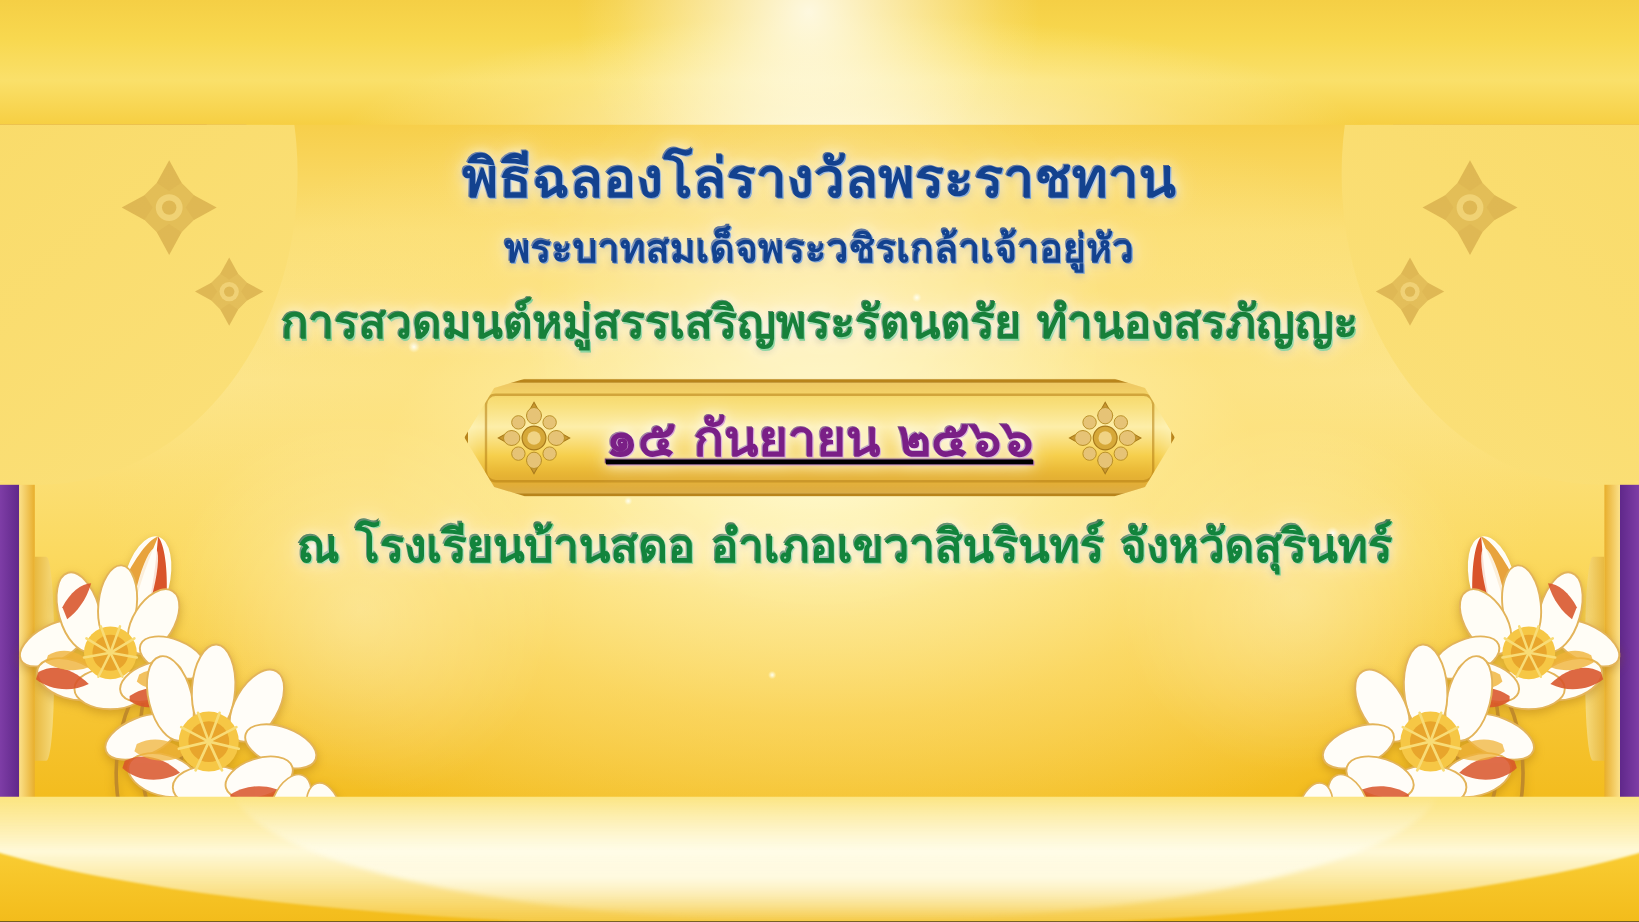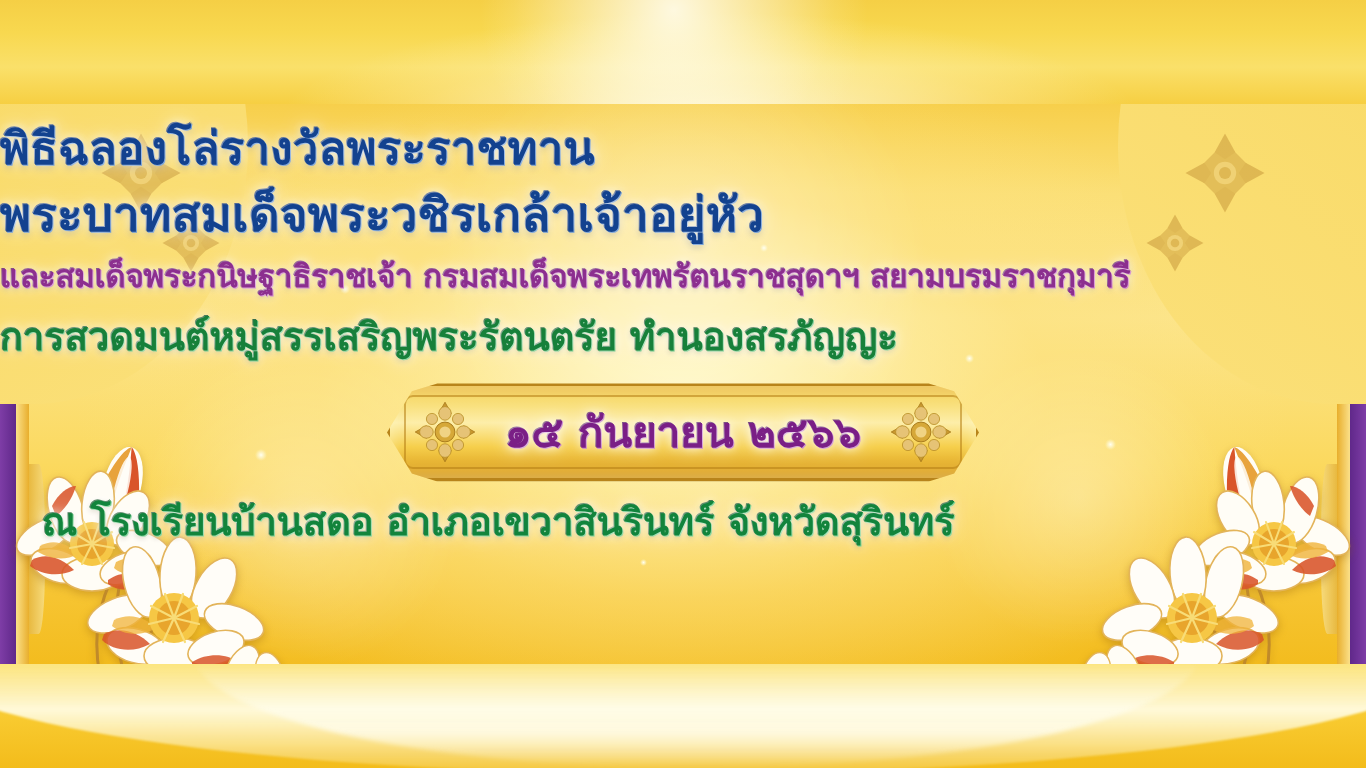--- a/index.html
+++ b/index.html
@@ -83,36 +83,36 @@
   .kranok{position:absolute;pointer-events:none;opacity:.55;}
   .kranok svg{display:block;width:100%;height:100%;}
 
   
   .lotus-cluster{position:absolute;bottom:-18px;width:300px;height:260px;pointer-events:none;}
   .lotus-cluster.l{left:4px;}
   .lotus-cluster.r{right:4px;transform:scaleX(-1);}
   .lotus-cluster svg{display:block;width:100%;height:100%;filter:drop-shadow(0 3px 4px rgba(150,95,10,.35));}
 
   
-  .content{position:absolute;left:0;top:104px;width:1366px;height:562px;z-index:6;text-align:left;}
+  .content{position:absolute;left:0;top:104px;width:1366px;height:562px;z-index:6;text-align:center;}
 
   .tline{
     font-family:"DejaVu Sans","Liberation Sans",sans-serif;
     font-weight:bold;line-height:1.04;white-space:nowrap;
   }
   .l1,.l2{
     color:#13428f;
     text-shadow:
       0 0 10px rgba(255,255,255,.95),
       0 0 22px rgba(255,255,255,.75),
       1px 1px 0 #3c79c8, -1px -1px 0 #0b2d6d,
       0 3px 6px rgba(80,60,0,.35);
   }
   .l1{font-size:45px;margin-top:22px;letter-spacing:.5px;}
-  .l2{font-size:47px;margin-top:18px;letter-spacing:.5px;}
+  .l2{font-size:32px;margin-top:18px;letter-spacing:.5px;}
   .l3{
     font-size:31px;margin-top:20px;color:#8c2f8f;
     text-shadow:
       0 0 9px rgba(255,255,255,.95),
       0 0 18px rgba(255,255,255,.7),
       1px 1px 0 #c45fc2, -1px -1px 0 #5e1561,
       0 2px 5px rgba(80,60,0,.3);
   }
   .l4{
     font-size:38px;margin-top:26px;color:#17803a;
@@ -125,21 +125,21 @@
   .l5{
     font-size:38px;color:#12843c;
     text-shadow:
       0 0 10px rgba(255,255,255,.95),
       0 0 22px rgba(255,255,255,.8),
       1px 1px 0 #53c878, -1px -1px 0 #0a4d21,
       0 2px 5px rgba(80,60,0,.3);
   }
 
   
-  .ribbon-wrap{margin-top:26px;display:flex;justify-content:center;}
+  .ribbon-wrap{margin-top:26px;display:flex;justify-content:center;text-decoration:underline;}
   .ribbon{
     position:relative;width:592px;height:98px;display:flex;align-items:center;justify-content:center;
     background:linear-gradient(180deg,#e9b53b 0%,#f7db6e 14%,#fdeea9 40%,#f6cf4c 66%,#dfa524 92%,#cf9114 100%);
     border:3px solid #b8841b;
     border-radius:14px;
     box-shadow:0 6px 14px rgba(130,85,10,.4), inset 0 0 18px rgba(255,255,220,.55);
     clip-path:polygon(
       0% 50%, 4.2% 8%, 8.5% 0%, 91.5% 0%, 95.8% 8%, 100% 50%,
       95.8% 92%, 91.5% 100%, 8.5% 100%, 4.2% 92%
     );
@@ -433,21 +433,20 @@
   </div>
 
   <div class="strip-bot">
     <div class="swoosh"></div>
     <div class="swoosh2"></div>
   </div>
 
   <div class="content">
     <div class="tline l1">พิธีฉลองโล่รางวัลพระราชทาน</div>
     <div class="tline l2">พระบาทสมเด็จพระวชิรเกล้าเจ้าอยู่หัว</div>
-    <div class="tline l3">และสมเด็จพระกนิษฐาธิราชเจ้า กรมสมเด็จพระเทพรัตนราชสุดาฯ สยามบรมราชกุมารี</div>
     <div class="tline l4">การสวดมนต์หมู่สรรเสริญพระรัตนตรัย ทำนองสรภัญญะ</div>
 
     <div class="ribbon-wrap">
       <div class="ribbon">
         <div class="inner-line"></div>
         <div class="rosette left">
           <svg viewBox="0 0 100 100">
             <g fill="#c9982f" stroke="#a87a1c" stroke-width="1.4">
               <path d="M50 2 L60 20 L50 30 L40 20 Z"></path>
               <path d="M98 50 L80 60 L70 50 L80 40 Z"></path>

